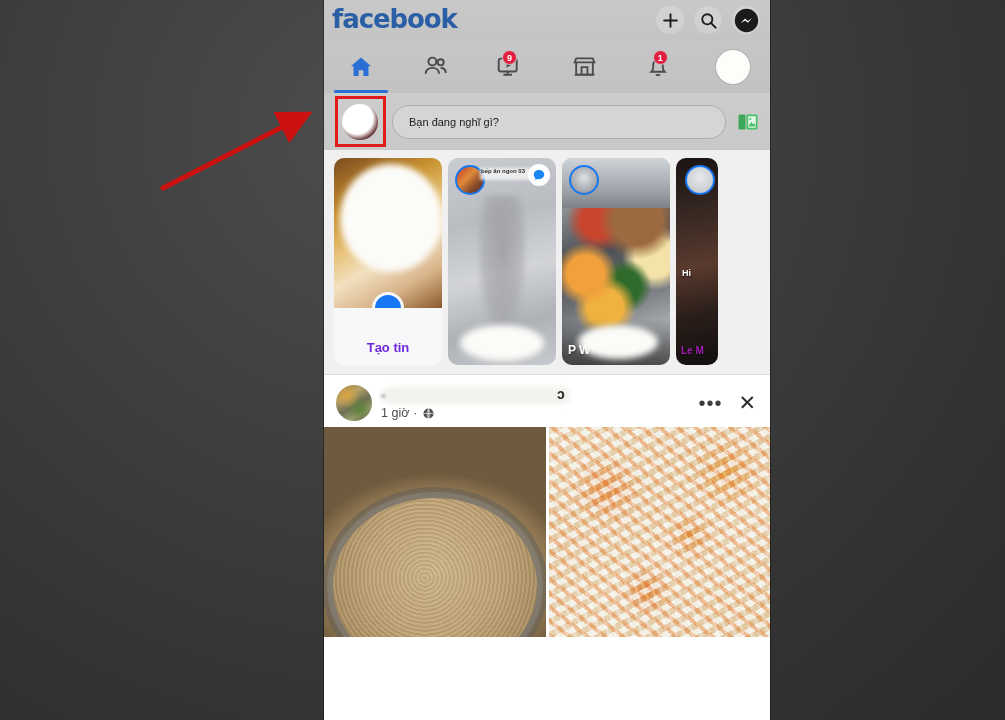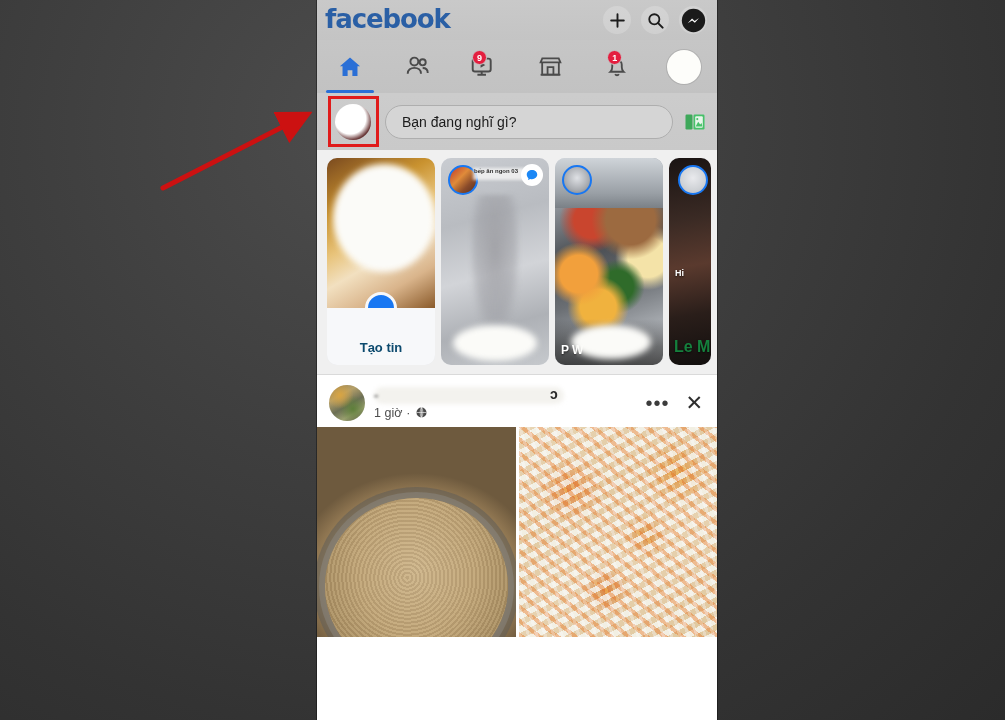--- a/index.html
+++ b/index.html
@@ -9,22 +9,22 @@
     font-family: "Liberation Sans", sans-serif;
   }
   body {
     background: radial-gradient(ellipse at 38% 18%, #4d4d4d 0%, #3f3f3f 38%, #333333 72%, #2b2b2b 100%);
     position: relative;
   }
 
   
   #phone {
     position: absolute;
-    left: 317px; top: 0;
-    width: 400px; height: 720px;
+    left: 324px; top: 0;
+    width: 446px; height: 720px;
     background: #ffffff;
     overflow: hidden;
     box-shadow: 0 0 0 1px rgba(0,0,0,.35);
   }
 
   
   .topbar {
     height: 40px;
     background: linear-gradient(180deg,#c9c9c9 0%,#c4c4c4 100%);
     display: flex; align-items: center;
@@ -115,21 +115,21 @@
     pointer-events: none;
   }
   .compose-input {
     flex: 1;
     height: 34px;
     border: 1px solid #aeaeae;
     border-radius: 18px;
     background: #d5d5d5;
     display: flex; align-items: center;
     padding: 0 16px;
-    font-size: 14px;
+    font-size: 11px;
     color: #1b1b1b;
   }
   .photo-btn { width: 24px; height: 24px; flex:0 0 24px; }
 
   
   .stories-wrap {
     background: #f0f0f0;
     padding: 8px 0 9px 0;
     border-bottom: 1px solid #dadada;
   }
@@ -153,21 +153,21 @@
     position: absolute; left:0; right:0; top:0; height: 150px;
     background:
       linear-gradient(150deg, #7a4a1f 0%, #c9922f 28%, #e8c37a 47%, #f2e0c0 62%, #d9b48b 80%, #8a5a2a 100%);
   }
   .create-bottom {
     position: absolute; left:0; right:0; bottom:0; height: 57px;
     background: #f7f8fa;
     display: flex; align-items: flex-end; justify-content: center;
     padding-bottom: 10px;
   }
-  .create-label { font-size: 13px; font-weight: 700; color: #0c4a6e; }
+  .create-label { font-size: 13px; font-weight: 700; color: #6d28d9; }
   .create-plus {
     position: absolute; left: 50%; top: 134px;
     transform: translateX(-50%);
     width: 32px; height: 32px; border-radius: 50%;
     background: #1877f2;
     border: 3px solid #f7f8fa;
   }
 
   
   .s2-bg {
@@ -244,21 +244,21 @@
     position:absolute; inset:0;
     background: linear-gradient(170deg,#1a1413 0%, #3a2a24 30%, #5a3a2e 52%, #2a1e1a 75%, #120f0e 100%);
   }
   .s4-hi {
     position:absolute; left: 6px; top: 110px;
     color:#fff; font-size:9px; font-weight:700;
     text-shadow: 0 1px 2px rgba(0,0,0,.7);
   }
   .s4-name {
     position:absolute; left: 5px; bottom: 9px;
-    color:#15803d; font-size: 16px; font-weight: 700;
+    color:#a21caf; font-size: 10px; font-weight: 700;
     white-space: nowrap;
     text-shadow: 0 1px 2px rgba(0,0,0,.6);
   }
 
   
   .blurmask {
     position: absolute;
     background: #fbfbf8;
     border-radius: 50%;
     filter: blur(3px);
@@ -291,21 +291,21 @@
   .post-name-edge {
     position:absolute; left:0; top:2px;
     font-size: 13px; color:#4a4a4a; font-weight:600;
     filter: blur(1.4px);
   }
   .post-name-tail {
     position:absolute; left: 176px; top: 0px;
     font-size: 14px; color:#2b2b2b; font-weight:600;
   }
   .post-sub {
-    display:flex; align-items:flex-start; gap: 4px;
+    display:flex; align-items:center; gap: 4px;
     font-size: 12.5px; color: #4d4d4d;
     margin-top: 2px;
   }
   .post-actions { display:flex; align-items:center; gap: 16px; padding-right: 4px; }
   .dots { font-size: 20px; color:#3c3c3c; letter-spacing:1px; line-height:10px; }
   .xclose { font-size: 21px; color:#2e2e2e; line-height: 14px; font-weight: 400; }
   .post-text {
     padding: 6px 12px 10px 12px;
     font-size: 14.5px; line-height: 1.35;
     color: #111;

